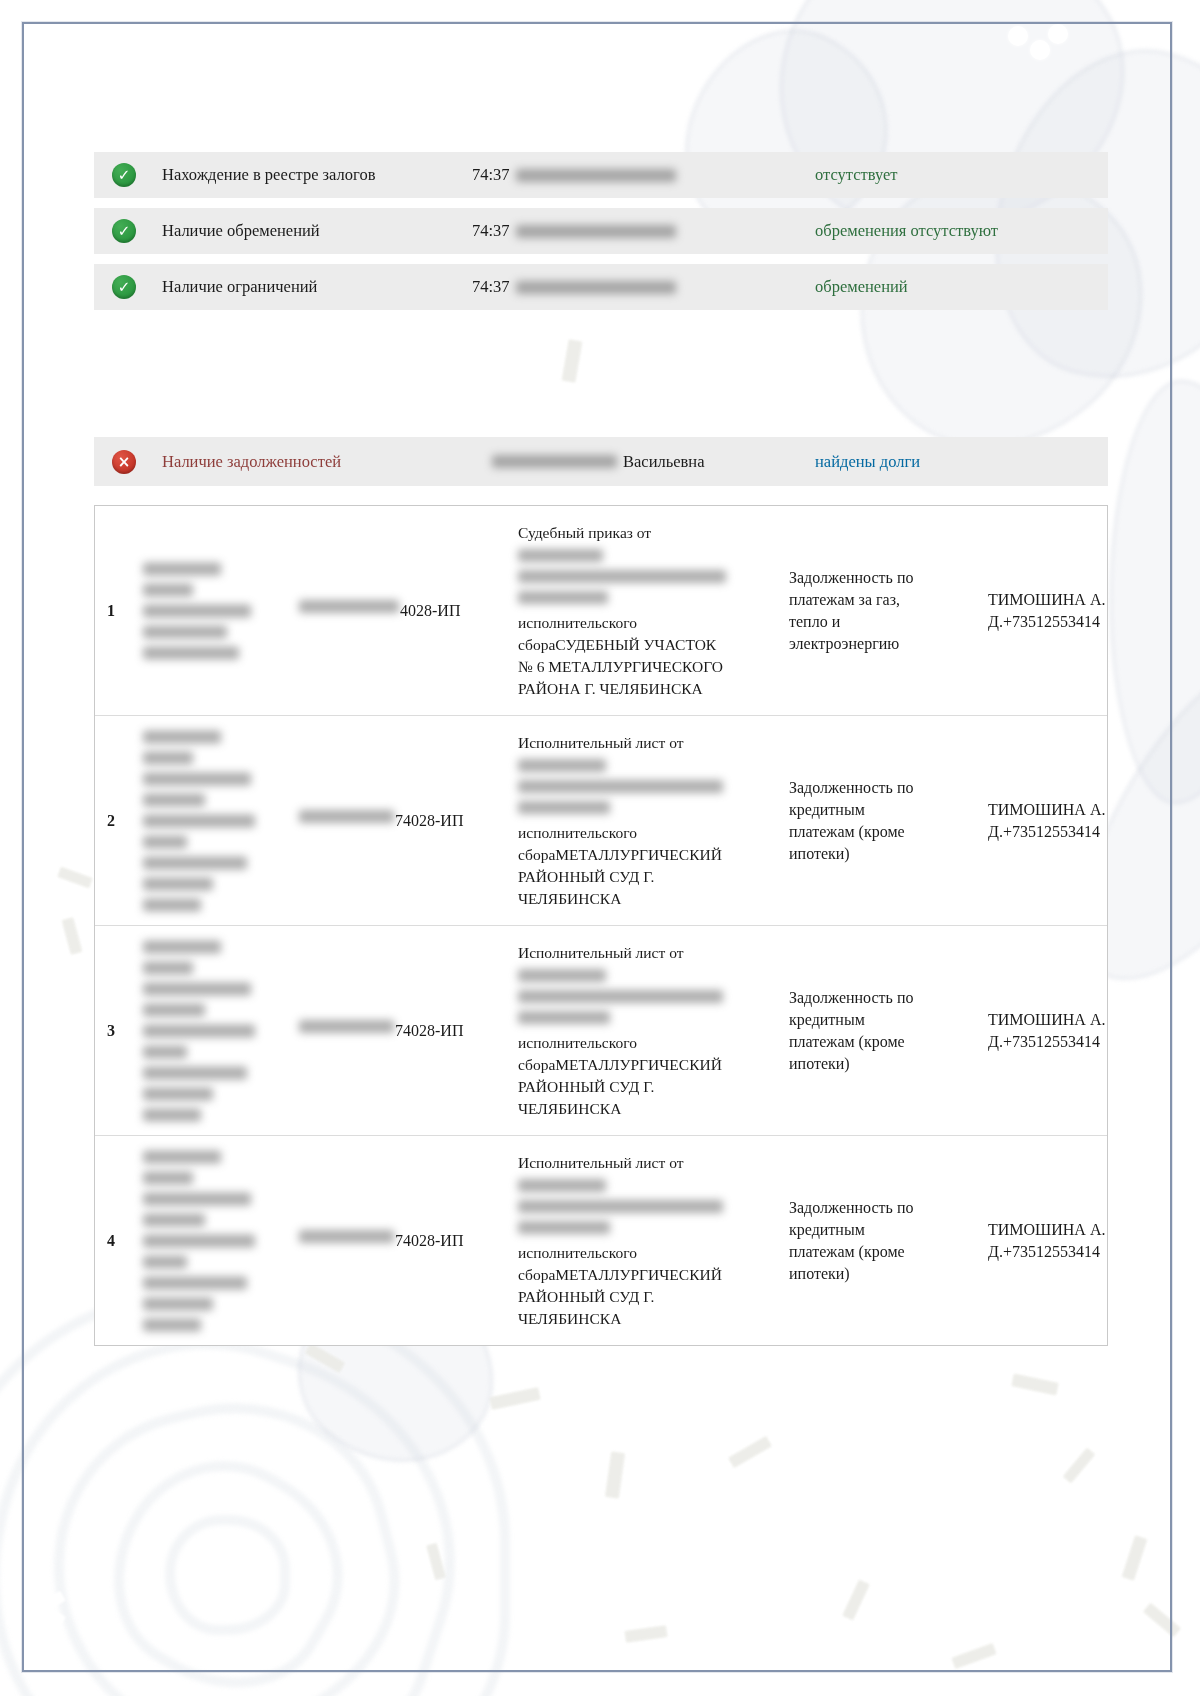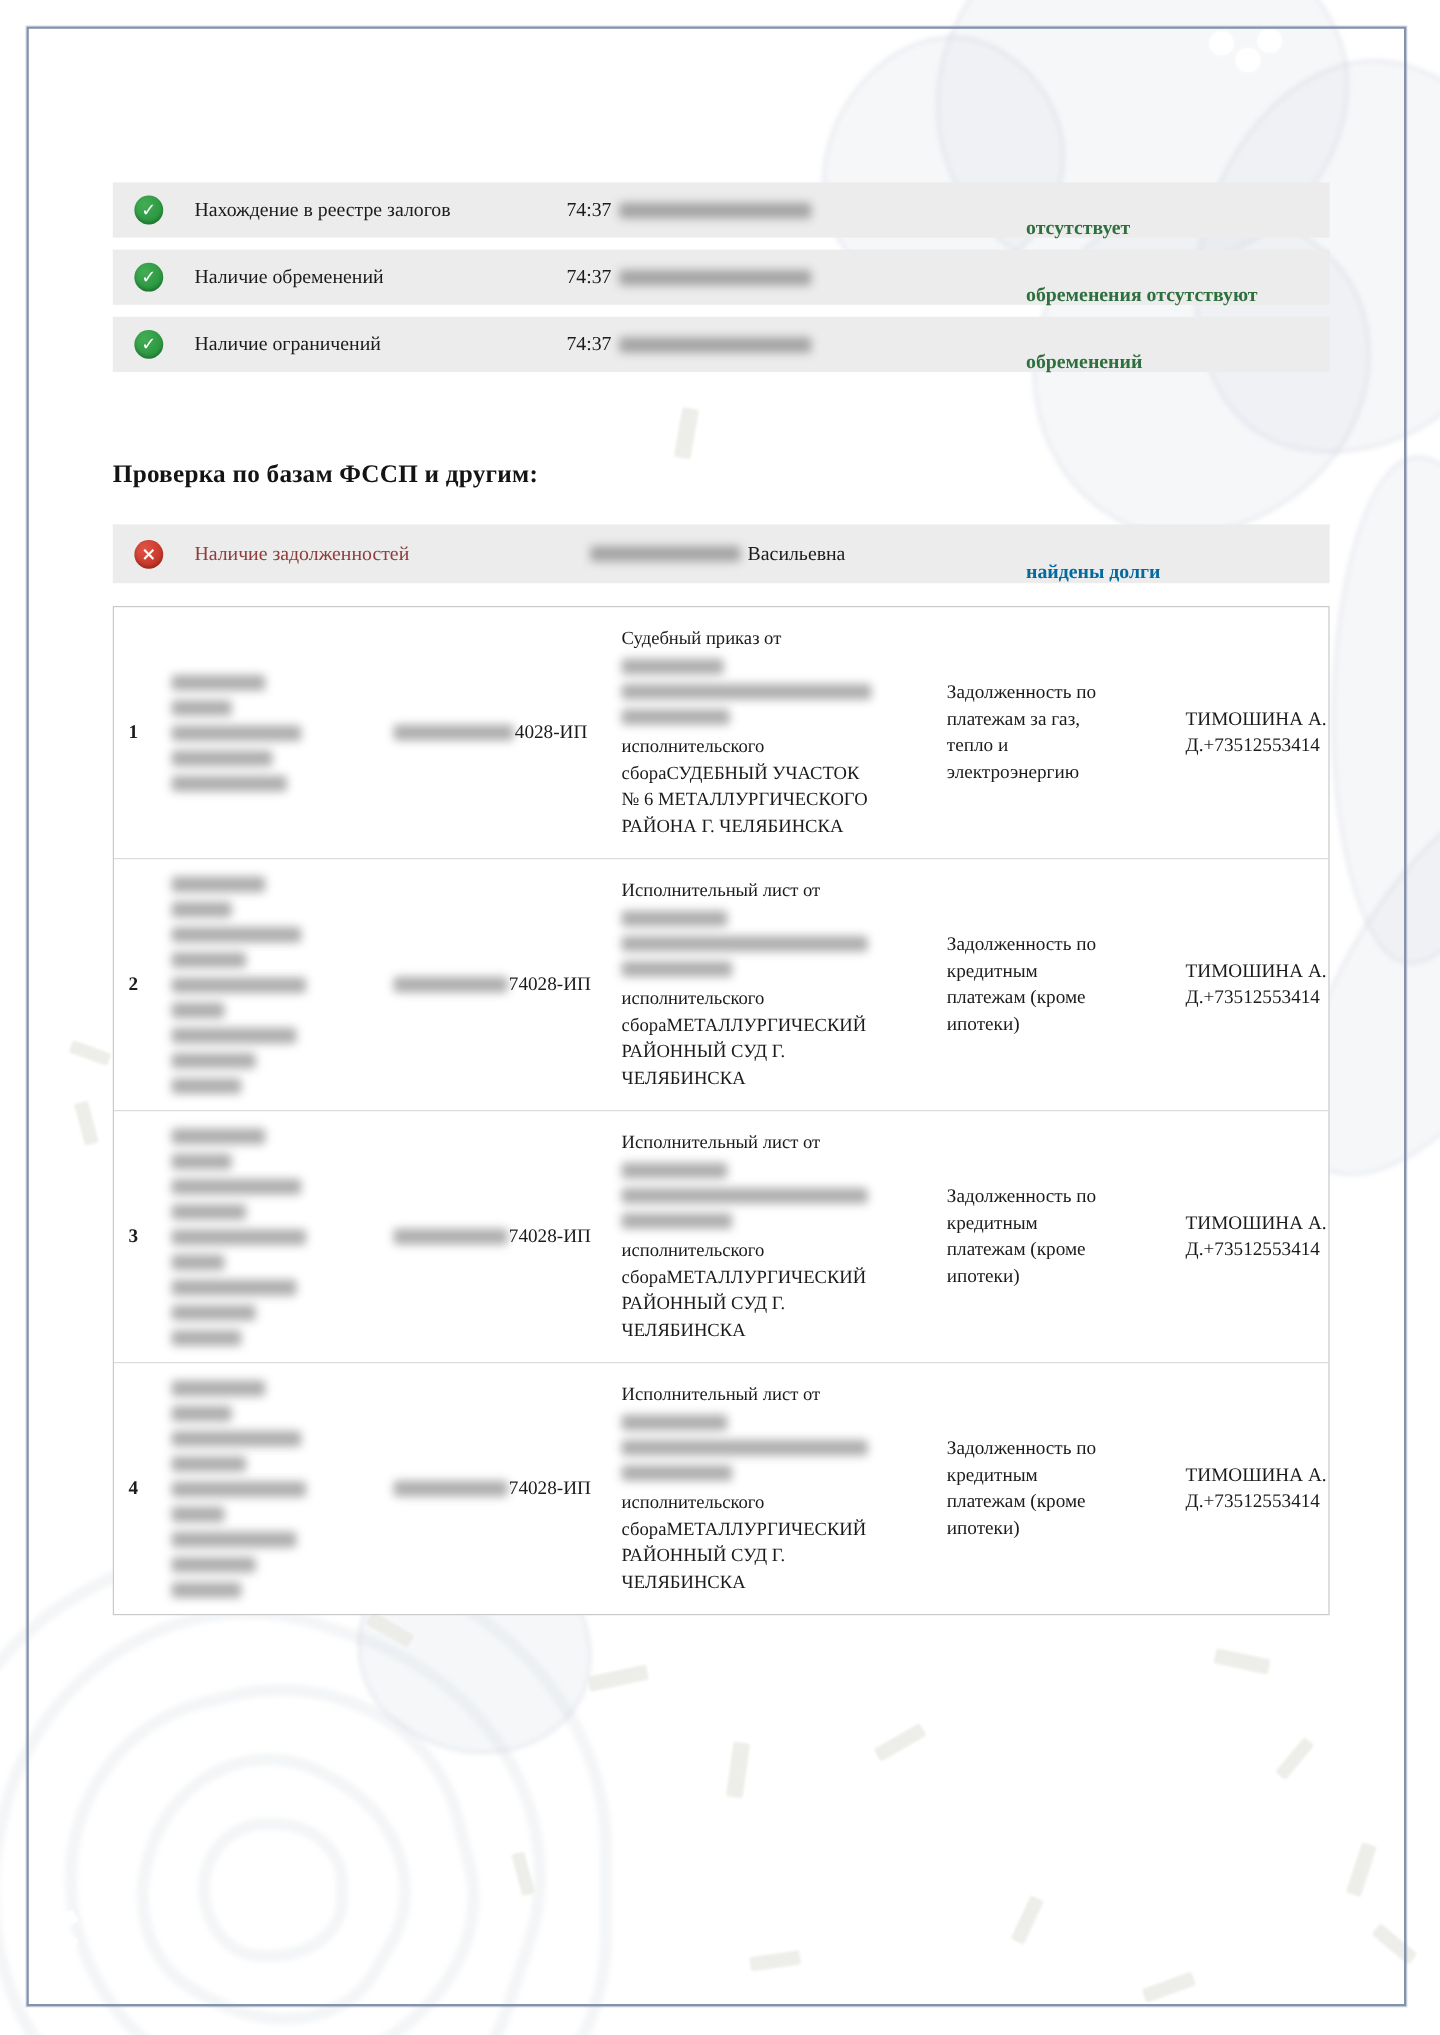--- a/index.html
+++ b/index.html
@@ -54,42 +54,42 @@
   }
   .icon-green{background:radial-gradient(circle at 35% 30%, #43ad55, #1f8c35);}
   .icon-red{background:radial-gradient(circle at 35% 30%, #e05445, #b7271b);}
   .row-label{position:absolute;left:68px;top:50%;transform:translateY(-50%);font-size:16.5px;white-space:nowrap;}
   .label-alert{color:#8e3d3a;}
   .row-mid{
     position:absolute;left:378px;top:50%;transform:translateY(-50%);
     display:flex;align-items:center;gap:6px;font-size:16.5px;white-space:nowrap;
   }
   .fssp-mid{left:398px;}
-  .row-status{position:absolute;left:761px;top:50%;transform:translateY(-50%);font-size:16.5px;font-weight:bold;white-space:nowrap;margin-top:15px;}
+  .row-status{position:absolute;left:721px;top:50%;transform:translateY(-50%);font-size:16.5px;font-weight:normal;white-space:nowrap;}
   .status-ok{color:#2e6f3e;}
   .status-alert{color:#0369a1;}
   
   .redact{
     display:block;height:13px;background:#5d5d5d;opacity:.5;border-radius:2px;
     filter:blur(4px);
   }
   .redact.inline{display:inline-block;vertical-align:middle;}
   .blur-lines .redact{margin:0 0 8px 0;}
   .blur-lines .redact:last-child{margin-bottom:0;}
   
   .debt-table{
     position:absolute;left:94px;top:505px;width:1014px;background:#fff;
     border:1px solid #c9c9c9;box-sizing:border-box;
   }
   .debt-row{position:relative;height:209px;border-bottom:1px solid #dcdcdc;}
   .debt-row:last-child{border-bottom:none;}
   .cell{position:absolute;top:50%;transform:translateY(-50%);font-size:16px;line-height:22px;}
   .c-num{left:12px;width:30px;font-weight:bold;}
   .c-name{left:48px;width:130px;}
-  .c-case{left:233px;width:185px;display:flex;align-items:center;white-space:nowrap;}
+  .c-case{left:204px;width:185px;display:flex;white-space:nowrap;}
   .c-case .redact.inline{margin-right:1px;}
   .c-desc{left:423px;width:215px;font-size:15.5px;}
   .c-desc .blur-lines{margin:5px 0 4px 0;}
   .c-desc .blur-lines .redact{margin-bottom:8px;}
   .c-debt{left:694px;width:140px;}
   .c-bailiff{left:893px;width:120px;}
 </style>
 </head>
 <body>
 
@@ -155,21 +155,20 @@
   <div class="status-row" id="s1-row-2">
     <span class="row-icon icon-green">✓</span>
     <span class="row-label">Наличие ограничений</span>
     <span class="row-mid">
       <span>74:37</span>
       <span class="redact inline" style="width:160px;"></span>
     </span>
     <span class="row-status status-ok">обременений</span>
   </div>
 
-  <div class="sec-title" id="title-fssp">Проверка по базам ФССП и другим:</div>
 
   <div class="status-row" id="fssp-summary">
     <span class="row-icon icon-red">×</span>
     <span class="row-label label-alert">Наличие задолженностей</span>
     <span class="row-mid fssp-mid">
       <span class="redact inline" style="width:125px;"></span>
       <span>Васильевна</span>
     </span>
     <span class="row-status status-alert">найдены долги</span>
   </div>

